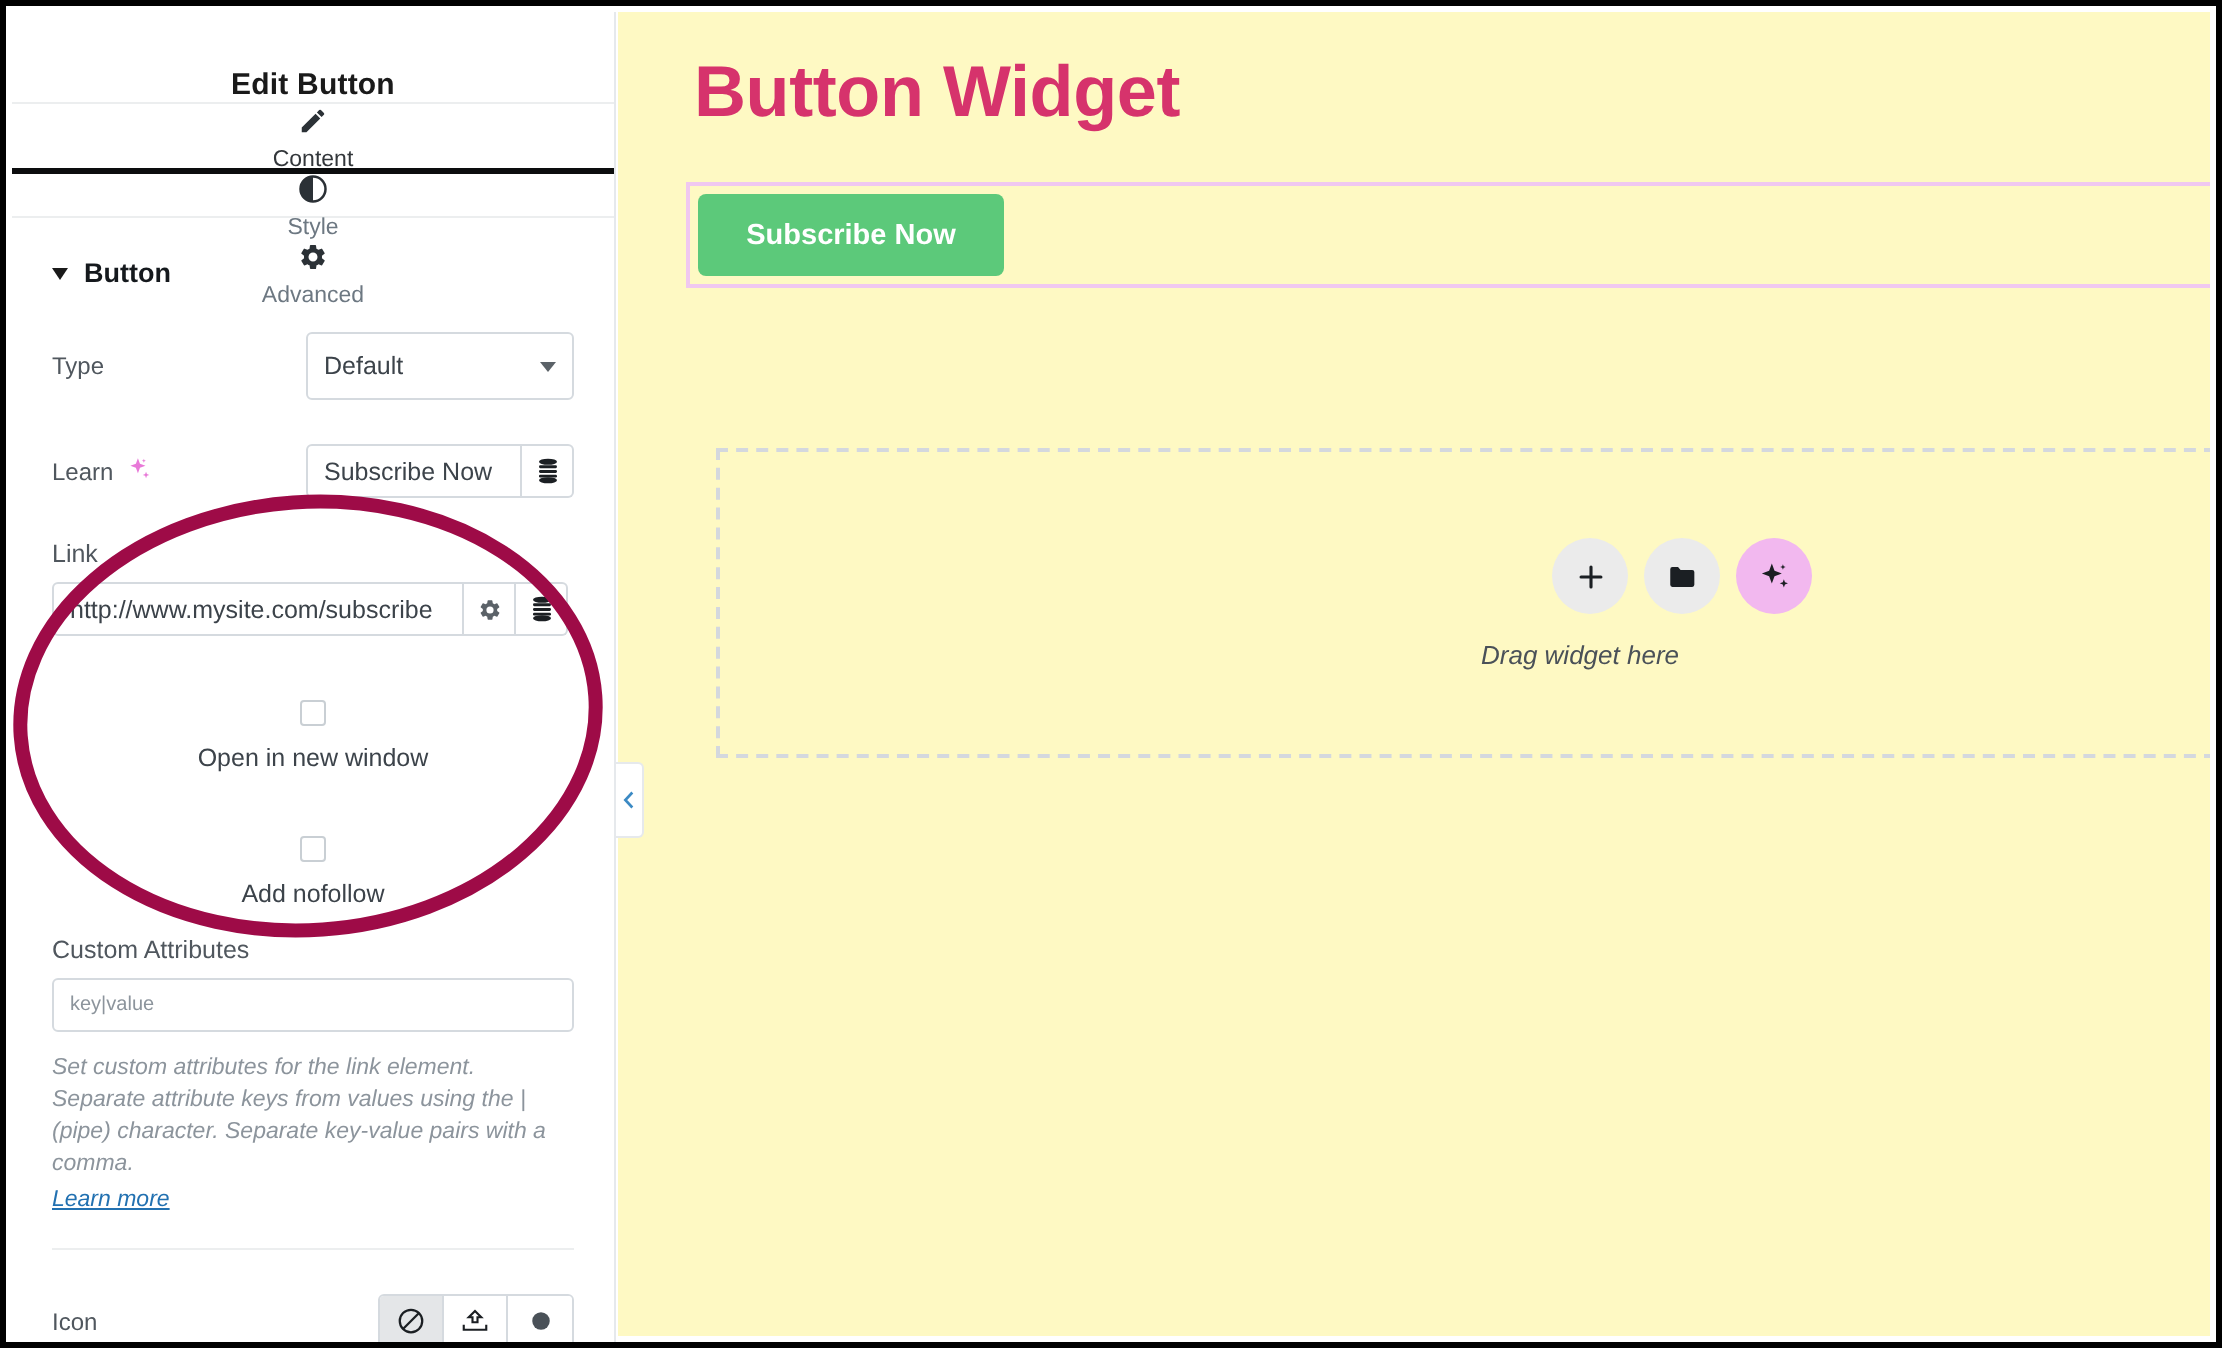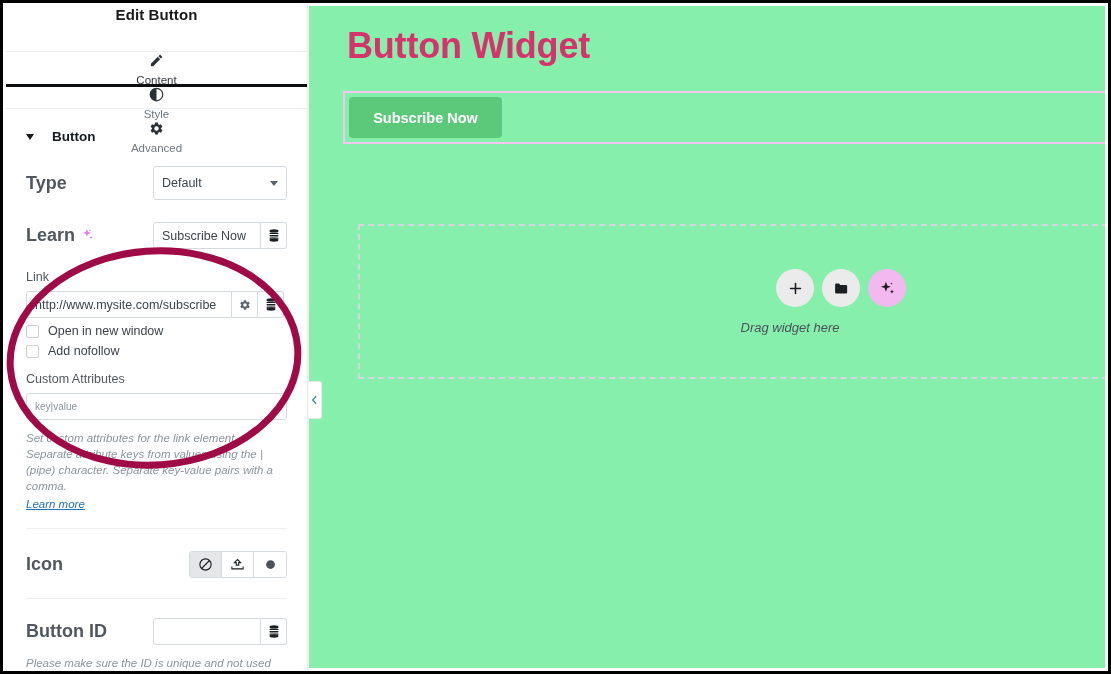--- a/index.html
+++ b/index.html
@@ -32,21 +32,21 @@
     background: #ffffff;
     border-right: 1px solid #e6e9ec;
     box-sizing: border-box;
     overflow: hidden;
   }
 
   .panel-header {
     height: 46px;
     border-bottom: 1px solid #eceeef;
     display: flex;
-    align-items: flex-start;
+    align-items: flex-end;
     justify-content: center;
     box-sizing: border-box;
   }
   .panel-title {
     font-size: 15px;
     font-weight: bold;
     color: #1a1a1a;
     letter-spacing: .1px;
   }
 
@@ -85,21 +85,21 @@
     position: absolute;
     left: 0; right: 0; bottom: -1px;
     height: 3px;
     background: #0c0d0e;
   }
 
   
   .section-head {
     display: flex;
     align-items: center;
-    gap: 18px;
+    gap: 8px;
     padding: 20px 20px 0 20px;
   }
   .section-caret {
     width: 0; height: 0;
     border-left: 4.5px solid transparent;
     border-right: 4.5px solid transparent;
     border-top: 6px solid #1a1a1a;
   }
   .section-title {
     font-size: 13.5px;
@@ -109,26 +109,25 @@
 
   .form-body { padding: 0 20px; }
 
   .row {
     display: flex;
     align-items: center;
     justify-content: space-between;
     margin-top: 22px;
   }
   .row-label {
-    font-size: 18px;
+    font-size: 12px;
     color: #50575e;
     display: flex;
     align-items: center;
     gap: 6px;
-    font-weight: bold;
   }
   .stacked-label {
     font-size: 12.5px;
     color: #50575e;
     margin-top: 21px;
   }
 
   .control { display: flex; align-items: stretch; }
 
   .select-box {
@@ -196,21 +195,22 @@
     font-size: 10px;
     color: #8c949c;
     margin-top: 7px;
     cursor: text;
   }
 
   .checkrow {
     display: flex;
     align-items: center;
     gap: 9px;
-    margin-top: 6px;
+    margin-top: 32px;
+    flex-direction: column;
   }
   .checkbox {
     width: 13px;
     height: 13px;
     border: 1px solid #c9cfd4;
     border-radius: 2px;
     background: #fff;
     box-sizing: border-box;
     cursor: pointer;
     flex: none;
@@ -283,21 +283,21 @@
     z-index: 6;
   }
 
   
   .canvas {
     position: absolute;
     left: 306px;
     top: 3px;
     right: 3px;
     bottom: 3px;
-    background: #86efac;
+    background: #fef9c3;
     overflow: hidden;
     padding-left: 44px;
   }
   .widget-heading {
     position: absolute;
     left: 38px;
     top: 19px;
     font-size: 36px;
     font-weight: bold;
     color: #d6336c;

